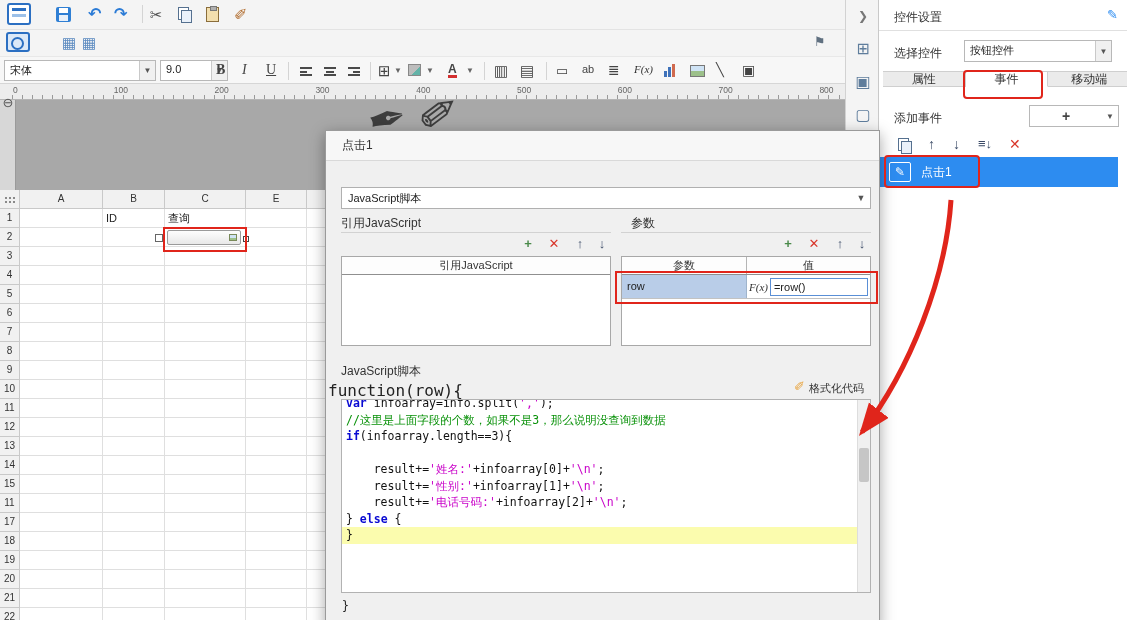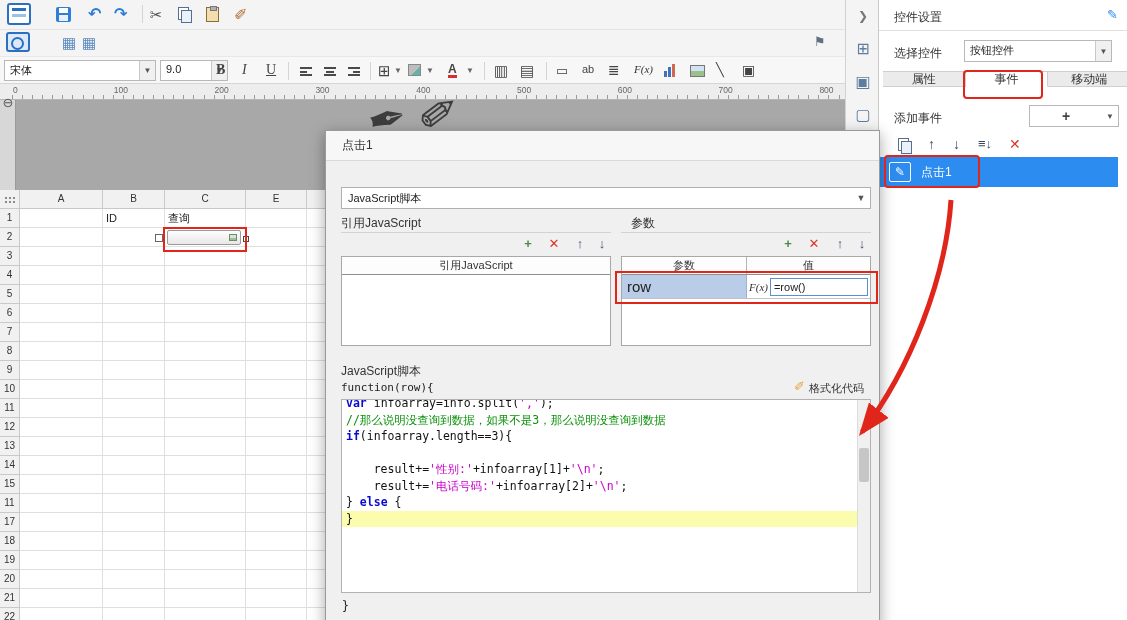--- a/index.html
+++ b/index.html
@@ -72,21 +72,21 @@
 .dialog .titlebar{position:absolute;left:0;top:0;width:100%;height:30px;background:#f7f7f7;border-bottom:1px solid #d9d9d9;display:flex;align-items:center;padding-left:16px;font-size:12px;color:#333}
 .dcombo{position:absolute;left:15px;top:56px;width:530px;height:22px;background:#fff;border:1px solid #b0b0b0;display:flex;align-items:center;font-size:11px}
 .dcombo .cv{flex:1;padding:0 6px}
 .dcombo .ca{width:18px;color:#555;font-size:9px;text-align:center}
 .seclab{position:absolute;font-size:12px;color:#333}
 .secline{position:absolute;height:1px;background:#d2d2d2}
 .mini-btn{position:absolute;width:18px;height:18px;display:flex;align-items:center;justify-content:center;font-size:13px;font-weight:bold}
 .dtable{position:absolute;background:#fff;border:1px solid #a8a8a8}
 .dtable .th{border-bottom:1px solid #8f8f8f;text-align:center;font-size:11px;line-height:17px;color:#333;background:#fdfdfd}
 .param-row{position:absolute;left:0;top:18px;width:100%;height:24px;display:flex;border-bottom:1px solid #c2c2c2}
-.param-name{width:125px;background:#b9cde8;border-right:1px solid #9fb4cc;font-size:15px;line-height:23px;padding-left:5px}
+.param-name{width:125px;background:#b9cde8;border-right:1px solid #9fb4cc;font-size:11px;line-height:23px;padding-left:5px}
 .param-val{flex:1;display:flex;align-items:center;gap:2px;padding:0 2px}
 .fx{font-family:"Liberation Serif","DejaVu Serif",serif;font-style:italic;font-size:11px;color:#333;white-space:nowrap}
 .val-input{flex:1;height:18px;border:1px solid #5a8fd6;background:#fff;font-size:11px;line-height:16px;padding-left:3px}
 .mono{font-family:"DejaVu Sans Mono","Liberation Mono",monospace}
 .editor{position:absolute;left:15px;top:268px;width:530px;height:194px;background:#fff;border:1px solid #b2b2b2;overflow:hidden}
 .codewrap{margin-top:-5px}
 .code-line{white-space:pre;height:16.5px;line-height:16.5px;font-family:"DejaVu Sans Mono","Liberation Mono",monospace;font-size:11.5px;padding:0 16px 0 4px}
 .code-line.hl{background:#fbfcae}
 .c-kw{color:#0a0ad2;font-weight:bold}
 .c-str{color:#c800c8}
@@ -443,30 +443,31 @@
       <div class="param-row">
         <span class="param-name">row</span>
         <span class="param-val">
           <span class="fx">F(x)</span>
           <span class="val-input">=row()</span>
         </span>
       </div>
     </div>
 
     <span class="seclab" style="left:15px;top:232px">JavaScript脚本</span>
-    <span class="mono" style="position:absolute;left:15px;top:250px;font-size:11px">function(row){</span>
+    <span class="mono" style="position:absolute;left:2px;top:250px;font-size:16px">function(row){</span>
     <span style="position:absolute;left:468px;top:248px;color:#e8a33d;font-size:13px">✐</span>
     <span style="position:absolute;left:483px;top:250px;font-size:11px;color:#333">格式化代码</span>
 
     <div class="editor">
       <div class="codewrap">
           <div class="code-line"><span class="c-kw">var</span><span class="c-pl"> infoarray=info.split(</span><span class="c-str">','</span><span class="c-pl">);</span></div>
-          <div class="code-line"><span class="c-cmt">//那么说明没查询到数据，如果不是3，那么说明没查询到数据</span></div>
+          <div class="code-line"><span class="c-cmt">//这里是上面字段的个数，如果不是3，那么说明没查询到数据</span></div>
           <div class="code-line"><span class="c-kw">if</span><span class="c-pl">(infoarray.length==3){</span></div>
           <div class="code-line">&nbsp;</div>
+          <div class="code-line"><span class="c-pl">    result+=</span><span class="c-str">'姓名:'</span><span class="c-pl">+infoarray[0]+</span><span class="c-str">'\n'</span><span class="c-pl">;</span></div>
           <div class="code-line"><span class="c-pl">    result+=</span><span class="c-str">'性别:'</span><span class="c-pl">+infoarray[1]+</span><span class="c-str">'\n'</span><span class="c-pl">;</span></div>
           <div class="code-line"><span class="c-pl">    result+=</span><span class="c-str">'电话号码:'</span><span class="c-pl">+infoarray[2]+</span><span class="c-str">'\n'</span><span class="c-pl">;</span></div>
           <div class="code-line"><span class="c-pl">} </span><span class="c-kw">else</span><span class="c-pl"> {</span></div>
           <div class="code-line hl"><span class="c-pl">}</span></div>
         </div>
       <div class="scroll">
           <div class="thumb"></div>
         </div>
     </div>
     <span class="mono" style="position:absolute;left:16px;top:468px;font-size:11.5px">}</span>

